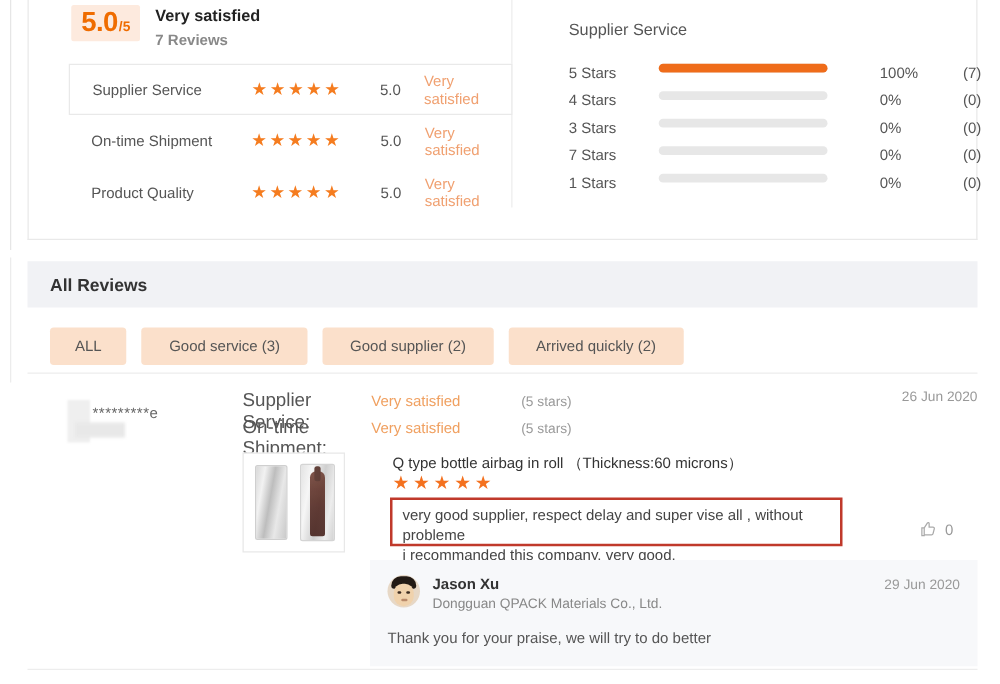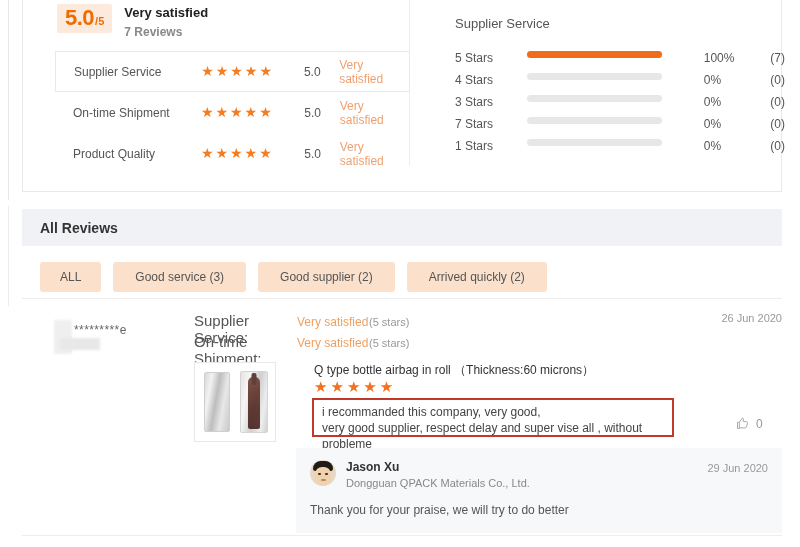--- a/index.html
+++ b/index.html
@@ -88,21 +88,21 @@
     position:absolute;left:24px;top:28px;width:40px;height:12px;background:#e8e8e8;
     filter:blur(1.2px);
   }
   .reviewer-name{
     position:absolute;left:38px;top:13px;font-size:12px;color:#666;letter-spacing:0.4px;
   }
   .rev-meta{position:absolute;left:172px;top:12px;}
   .meta-row{display:flex;align-items:baseline;height:21px;}
   .meta-label{width:103px;font-size:15px;color:#555;}
   .meta-value{font-size:12px;color:#f0a060;width:72px;}
-  .meta-paren{font-size:11px;color:#999;}
+  .meta-paren{font-size:11px;color:#999;padding-left:48px;}
   .rev-date{position:absolute;right:0;top:12px;font-size:11px;color:#999;}
 
   .thumbs{
     position:absolute;left:172px;top:62px;width:82px;height:80px;
     border:1px solid #e8e8e8;background:#fff;box-sizing:border-box;
     display:flex;align-items:center;justify-content:center;gap:3px;
   }
   .thumb-img{width:34px;height:66px;position:relative;overflow:hidden;background:#fff;}
   .roll{
     width:26px;height:60px;margin:3px auto 0;border-radius:2px;
@@ -298,22 +298,22 @@
           </div>
       </div>
     </div>
 
     <div class="prod-title">Q type bottle airbag in roll （Thickness:60 microns）</div>
     <div class="prod-stars">
       <span class="stars big">★★★★★</span>
     </div>
 
     <div class="review-box">
+      <div class="review-line">very good supplier, respect delay and super vise all , without probleme</div>
       <div class="review-line">i recommanded this company, very good,</div>
-      <div class="review-line">very good supplier, respect delay and super vise all , without probleme</div>
     </div>
 
     <div class="likes">
       <svg width="15" height="15" viewBox="0 0 24 24" fill="none" stroke="#aaa" stroke-width="1.6">
         <path d="M7 10v10H4V10h3z"></path>
         <path d="M7 10l4.2-6.2c.6-.9 2.1-.5 2.1.7V9h4.9c1.2 0 2 1.1 1.7 2.2l-1.6 6.3c-.2.9-1 1.5-1.9 1.5H7"></path>
       </svg>
       <span class="like-count">0</span>
     </div>
 

